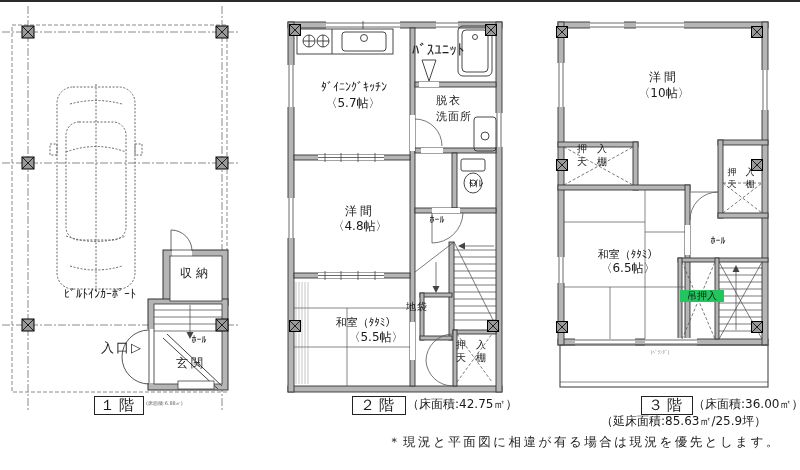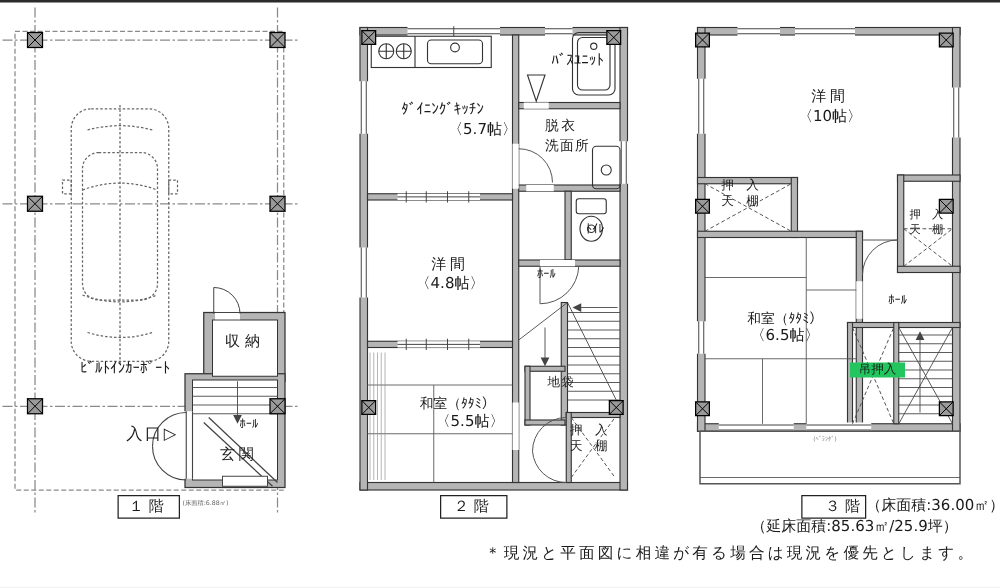--- a/index.html
+++ b/index.html
@@ -4,21 +4,21 @@
 <style>
   html,body{margin:0;padding:0;background:#e8e8e8;}
   #canvas{
     position:relative;width:800px;height:470px;background:#ffffff;
     overflow:hidden;font-family:"DejaVu Sans",sans-serif;color:#1a1a1a;
   }
   .lbl{position:absolute;text-align:center;white-space:nowrap;color:#1a1a1a;line-height:1.15;}
   .tagbox{
     position:absolute;border:1.6px solid #222;background:#fff;
     display:flex;align-items:center;justify-content:center;
-    font-size:12px;letter-spacing:4px;
+    font-size:15px;letter-spacing:4px;
   }
   .twoline{line-height:13px;}
   svg{position:absolute;}
   .topline{position:absolute;left:0;top:0;width:800px;height:2px;background:#2b2b2b;}
 </style>
 </head>
 <body>
 
 <div id="canvas">
   <div class="topline"></div>
@@ -386,54 +386,55 @@
   <div class="lbl" style="left:96px;top:341px;width:52px;font-size:13px;letter-spacing:2px;">入口▷</div>
   <div class="lbl" style="left:172px;top:267px;width:48px;font-size:12px;letter-spacing:4px;">収納</div>
   <div class="lbl" style="left:180px;top:334px;width:38px;font-size:10px;">ﾎｰﾙ</div>
   <div class="lbl" style="left:170px;top:357px;width:42px;font-size:12px;letter-spacing:3px;">玄関</div>
   <div class="tagbox" style="left:94px;top:396px;width:48px;height:17px;">
       <span>１階</span>
     </div>
   <div class="lbl" style="left:146px;top:401px;font-size:5px;color:#666;">(床面積:6.88㎡)</div>
 
   <div class="lbl" style="left:308px;top:81px;width:92px;font-size:12px;">ﾀﾞｲﾆﾝｸﾞｷｯﾁﾝ</div>
-  <div class="lbl" style="left:322px;top:97px;width:62px;font-size:12px;margin-left:33px;">〈5.7帖〉</div>
-  <div class="lbl" style="left:432px;top:42px;width:60px;font-size:12px;">ﾊﾞｽﾕﾆｯﾄ</div>
+  <div class="lbl" style="left:322px;top:97px;width:62px;font-size:12px;">〈5.7帖〉</div>
+  <div class="lbl" style="left:408px;top:42px;width:60px;font-size:15px;">ﾊﾞｽﾕﾆｯﾄ</div>
   <div class="lbl" style="left:433px;top:95px;width:32px;font-size:11px;letter-spacing:2px;">脱衣</div>
   <div class="lbl" style="left:430px;top:111px;width:48px;font-size:11px;letter-spacing:1px;">洗面所</div>
   <div class="lbl" style="left:460px;top:178px;width:32px;font-size:10px;">ﾄｲﾚ</div>
   <div class="lbl" style="left:340px;top:205px;width:40px;font-size:12px;letter-spacing:3px;">洋間</div>
   <div class="lbl" style="left:332px;top:220px;width:56px;font-size:12px;">〈4.8帖〉</div>
   <div class="lbl" style="left:422px;top:214px;width:30px;font-size:10px;">ﾎｰﾙ</div>
-  <div class="lbl" style="left:432px;top:301px;width:34px;font-size:10px;letter-spacing:1px;">地袋</div>
+  <div class="lbl" style="left:400px;top:301px;width:34px;font-size:10px;letter-spacing:1px;">地袋</div>
   <div class="lbl" style="left:330px;top:317px;width:72px;font-size:11px;">和室（ﾀﾀﾐ）</div>
   <div class="lbl" style="left:348px;top:331px;width:56px;font-size:12px;">〈5.5帖〉</div>
   <div class="lbl twoline" style="left:448px;top:338px;width:46px;font-size:10px;">
     <div>押　入</div>
     <div>天　棚</div>
   </div>
   <div class="tagbox" style="left:352px;top:396px;width:52px;height:17px;">
       <span>２階</span>
     </div>
+  <div class="lbl" style="left:407px;top:398px;font-size:12px;text-align:left;">（床面積:42.75㎡）</div>
 
   <div class="lbl" style="left:642px;top:71px;width:44px;font-size:12px;letter-spacing:3px;">洋間</div>
   <div class="lbl" style="left:636px;top:87px;width:56px;font-size:12px;">〈10帖〉</div>
   <div class="lbl twoline" style="left:566px;top:142px;width:52px;font-size:10px;">
     <div>押　入</div>
     <div>天　棚</div>
   </div>
   <div class="lbl twoline" style="left:718px;top:166px;width:46px;font-size:9px;line-height:12px;">
     <div>押　入</div>
     <div>天　棚</div>
   </div>
   <div class="lbl" style="left:590px;top:249px;width:76px;font-size:11px;">和室（ﾀﾀﾐ）</div>
   <div class="lbl" style="left:598px;top:262px;width:60px;font-size:12px;">〈6.5帖〉</div>
   <div class="lbl" style="left:702px;top:235px;width:32px;font-size:10px;">ﾎｰﾙ</div>
   <div class="lbl" style="left:680px;top:290px;width:44px;font-size:10px;background:#22c55e;">吊押入</div>
   <div class="lbl" style="left:638px;top:350px;width:44px;font-size:5px;color:#888;">(ﾍﾞﾗﾝﾀﾞ)</div>
-  <div class="tagbox" style="left:641px;top:396px;width:50px;height:17px;justify-content:flex-end;">
+  <div class="tagbox" style="left:641px;top:396px;width:50px;height:17px;">
       <span>３階</span>
     </div>
   <div class="lbl" style="left:693px;top:398px;font-size:12px;text-align:left;">（床面積:36.00㎡）</div>
 
   <div class="lbl" style="left:601px;top:415px;font-size:12px;text-align:left;">（延床面積:85.63㎡/25.9坪）</div>
   <div class="lbl" style="left:388px;top:435px;font-size:12.5px;letter-spacing:2.5px;text-align:left;">＊現況と平面図に相違が有る場合は現況を優先とします。</div>
 </div>
 
 </body></html>

